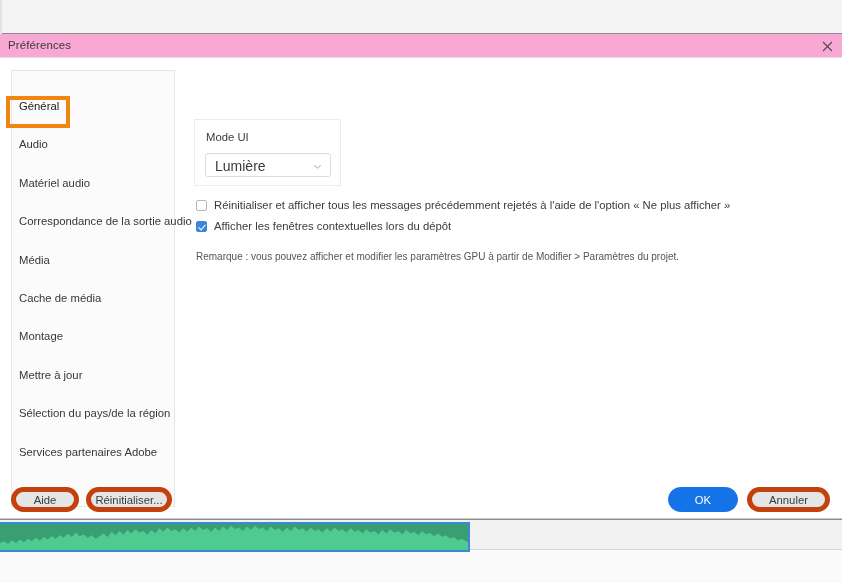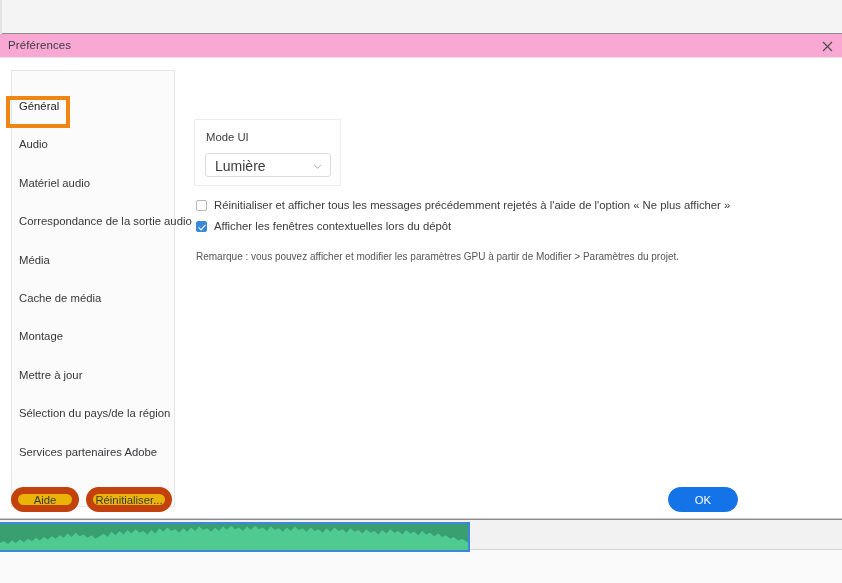--- a/index.html
+++ b/index.html
@@ -233,22 +233,22 @@
   .btn {
     position: absolute;
     height: 25px;
     border-radius: 13px;
     font-size: 11.3px;
     font-family: "Liberation Sans", sans-serif;
     display: flex;
     align-items: center;
     justify-content: center;
     cursor: pointer;
-    background: #eab308;
-    border: 7px solid #c2410c;
+    background: #e5e5e5;
+    border: 5px solid #c2410c;
     color: #3b3b3d;
     white-space: nowrap;
   }
   .btn-aide    { left: 11px;  top: 453px; width: 68px; }
   .btn-reinit  { left: 86px;  top: 453px; width: 86px; }
   .btn-annuler { right: 12px; top: 453px; width: 83px; }
   .btn-ok {
     right: 104px; top: 453px; width: 70px;
     background: #1473e6;
     border: 1px solid #1473e6;
@@ -337,15 +337,16 @@
         <span class="checkbox checked"></span>
         <span class="check-label">Afficher les fenêtres contextuelles lors du dépôt</span>
       </label>
 
       <div class="remark">Remarque : vous pouvez afficher et modifier les paramètres GPU à partir de Modifier &gt; Paramètres du projet.</div>
     </div>
 
     <button class="btn btn-aide">Aide</button>
     <button class="btn btn-reinit">Réinitialiser...</button>
     <button class="btn btn-ok">OK</button>
+    <button class="btn btn-annuler">Annuler</button>
 
   </div>
 </div>
 
 </body></html>

